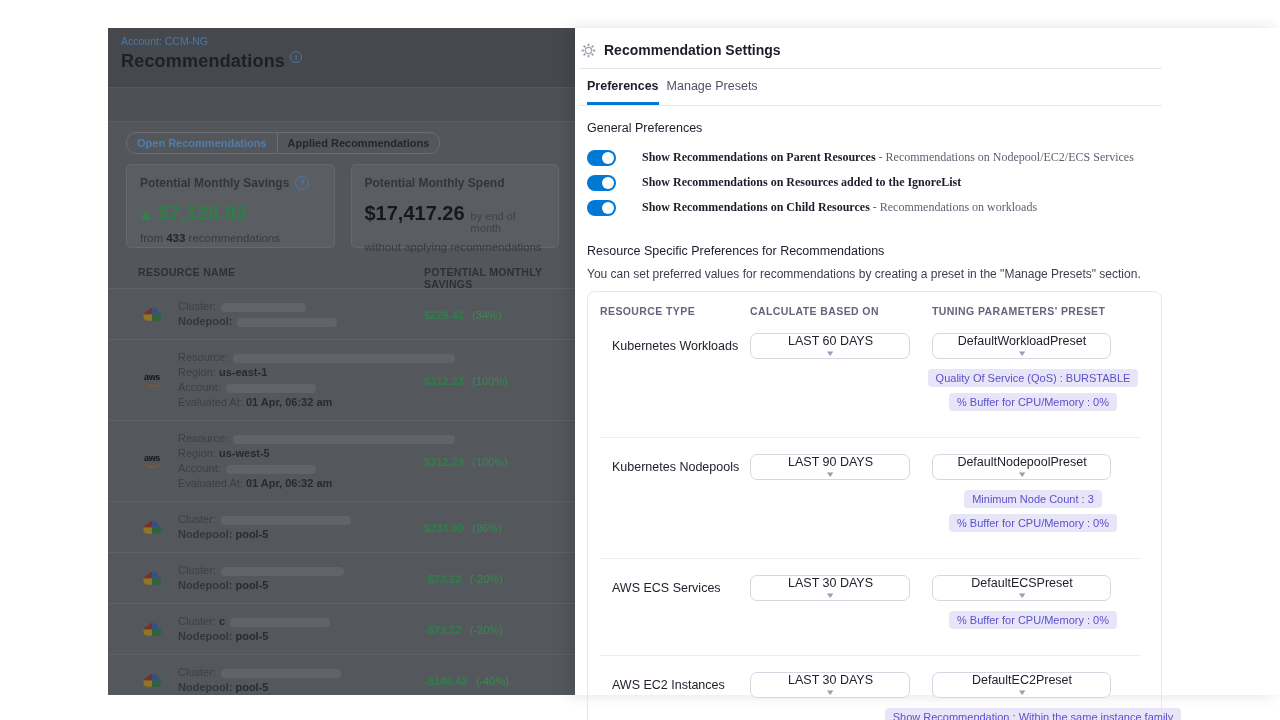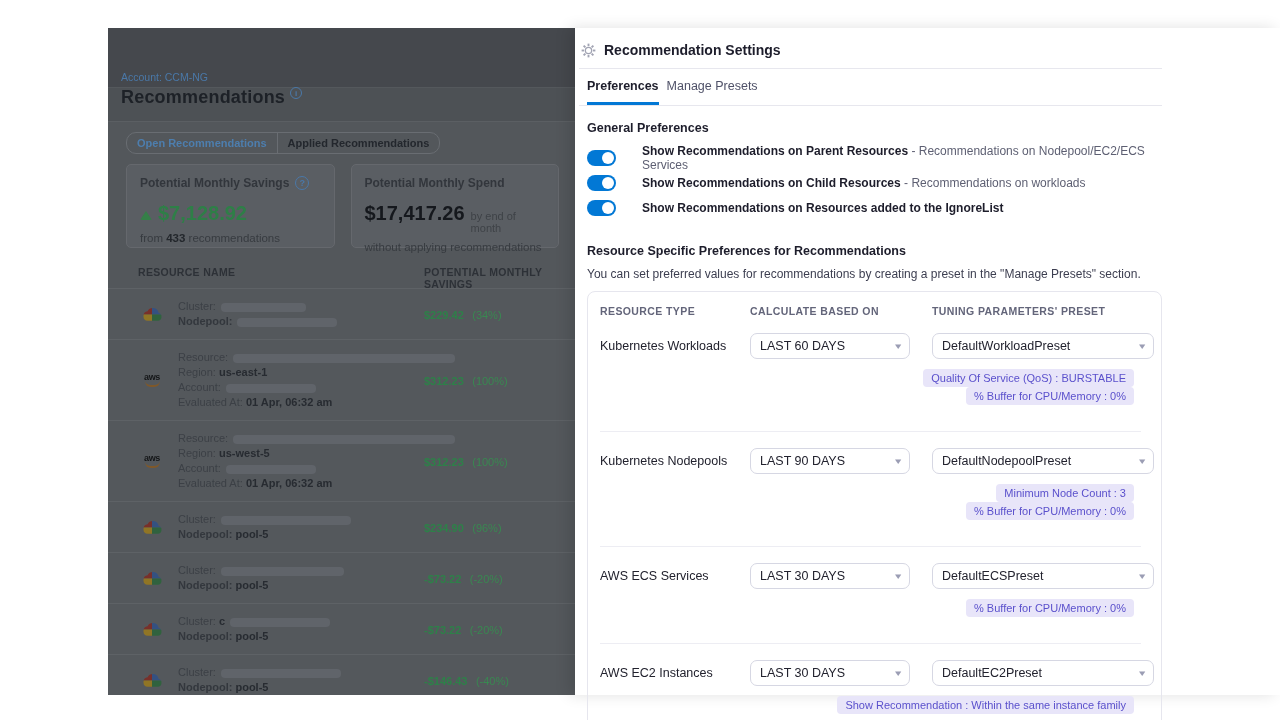--- a/index.html
+++ b/index.html
@@ -2,21 +2,21 @@
 <html><head>
 <meta charset="utf-8">
 <style>
   * { margin:0; padding:0; box-sizing:border-box; }
   html,body { width:1280px; height:720px; background:#ffffff; font-family:"Liberation Sans", sans-serif; overflow:hidden; }
   body { position:relative; }
 
   
   .backdrop { position:absolute; left:108px; top:28px; width:467px; height:667px; background:#53575b; overflow:hidden; }
   .bp-header { height:60px; background:#45484d; border-bottom:1px solid #54585c; padding:7px 0 0 13px; }
-  .bp-account { font-size:10.5px; color:#4a78a8;margin-top:36px; }
+  .bp-account { font-size:10.5px; color:#4a78a8; }
   .bp-title-row { margin-top:4px; display:flex; align-items:flex-start; gap:5px; }
   .bp-title { font-size:18px; font-weight:bold; color:#1d2127; letter-spacing:.2px; }
   .circle-ico { display:inline-flex; align-items:center; justify-content:center; width:12px; height:12px; border:1px solid #4a78a8; border-radius:50%; color:#4a78a8; font-size:8px; font-weight:bold; }
   .circle-ico.q { width:14px; height:14px; font-size:9px; }
   .bp-band { height:34px; background:#4d5155; border-bottom:1px solid #5b5f63; }
   .bp-tabs { display:inline-flex; margin:10px 0 0 18px; border:1px solid #696d72; border-radius:10px; overflow:hidden; }
   .bp-tab { font-size:11px; padding:4px 10px; color:#23272d;font-weight:bold; }
   .bp-tab.active { color:#4d7eae; font-weight:bold; }
   .bp-tab + .bp-tab { border-left:1px solid #696d72; }
   .bp-cards { display:flex; gap:16px; padding:10px 16px 0 18px; }
@@ -49,39 +49,39 @@
   
   .drawer { position:absolute; left:575px; top:28px; width:705px; height:667px; background:#ffffff; box-shadow:-6px 0 14px rgba(0,0,0,.12); padding:14px 0 0 4px; }
   .dw-inner { width:583px; }
   .dw-title-row { display:flex; align-items:center; gap:8px; padding-left:2px; }
   .dw-title { font-size:14px; font-weight:bold; color:#1d1d2b; }
   .gear { width:15px; height:15px; color:#a2a4b3; }
   .dw-divider { border-bottom:1px solid #e7e7ee; margin-top:10px; }
   .dw-tabs { display:flex; gap:8px; padding:10px 2px 0 8px; border-bottom:1px solid #e7e7ee; }
   .dw-tab { font-size:12.5px; padding-bottom:9px; color:#4f5168; cursor:pointer; }
   .dw-tab.active { color:#1d1d2b; font-weight:bold; border-bottom:3px solid #0278d5; }
-  .dw-section-h { font-size:12.5px; font-weight:bold; color:#1d1d2b; margin:15px 0 0 8px; }
-  .toggles { margin:10px 0 0 8px; }
+  .dw-section-h { font-size:12.5px; font-weight:normal; color:#1d1d2b; margin:15px 0 0 8px; }
+  .toggles { margin:10px 0 0 8px;font-family:Liberation Serif, serif; }
   .toggle-row { display:flex; align-items:center; height:25px; }
   .switch { position:relative; width:29px; height:16px; border-radius:9px; background:#0278d5; flex:0 0 29px; cursor:pointer; }
   .switch::after { content:""; position:absolute; right:2px; top:2px; width:12px; height:12px; border-radius:50%; background:#ffffff; }
   .toggle-text { margin-left:26px; font-size:12px; }
   .toggle-label { font-weight:bold; color:#1d1d2b; }
   .toggle-desc { color:#5d5f72; }
   .dw-desc { font-size:12px; color:#3c3e50; margin:9px 0 0 8px; }
   .res-card { margin:10px 0 0 8px; width:575px; border:1px solid #e6e6ee; border-radius:8px; padding:13px 20px 6px 12px; }
   .res-grid { display:grid; grid-template-columns:150px 182px 202px; }
   .res-h { font-size:10.5px; font-weight:bold; color:#63657a; letter-spacing:.4px; }
   .res-row { display:grid; grid-template-columns:150px 182px 202px; padding:16px 0 14px 0; border-top:1px solid #ededf3; margin-top:12px; }
   .res-row.first { border-top:none; margin-top:0; }
-  .res-type { font-size:12.5px; color:#22222e; padding-top:6px; }
-  .select { width:160px; height:26px; border:1px solid #d6d7e3; border-radius:7px; background:#fff; display:flex; align-items:center; justify-content:space-between; padding:0 8px 0 9px; font-size:12.5px; color:#22222e; cursor:pointer; }
-  .select.wide { width:222px; }
+  .res-type { font-size:12.5px; color:#22222e; padding-top:6px;margin-left:12px; }
+  .select { width:160px; height:26px; border:1px solid #d6d7e3; border-radius:7px; background:#fff; display:flex; align-items:center; justify-content:space-between; padding:0 8px 0 9px; font-size:12.5px; color:#22222e; cursor:pointer;flex-direction:column; }
+  .select.wide { width:179px; }
   .chev { font-size:9px; color:#9b9db4; transform:scaleX(1.4); }
-  .badges { display:flex; flex-direction:column; align-items:flex-end; margin-top:10px; }
+  .badges { display:flex; flex-direction:column; align-items:center; gap:6px; margin-top:10px; }
   .badge { background:#e8e5f9; color:#5a50cc; font-size:11px; padding:3px 8px; border-radius:4px; white-space:nowrap; }
 </style>
 </head>
 <body>
 
 <div class="backdrop">
   <div class="bp-header">
     <div class="bp-account">Account: CCM-NG</div>
     <div class="bp-title-row">
       <span class="bp-title">Recommendations</span>
@@ -316,29 +316,29 @@
         <div class="toggle-row">
     <span class="switch"></span>
     <span class="toggle-text">
       <span class="toggle-label">Show Recommendations on Parent Resources</span>
       <span class="toggle-desc"> - Recommendations on Nodepool/EC2/ECS Services</span>
     </span>
   </div>
         <div class="toggle-row">
     <span class="switch"></span>
     <span class="toggle-text">
-      <span class="toggle-label">Show Recommendations on Child Resources</span>
-      <span class="toggle-desc"> - Recommendations on workloads</span>
+      <span class="toggle-label">Show Recommendations on Resources added to the IgnoreList</span>
+      
     </span>
   </div>
         <div class="toggle-row">
     <span class="switch"></span>
     <span class="toggle-text">
-      <span class="toggle-label">Show Recommendations on Resources added to the IgnoreList</span>
-      
+      <span class="toggle-label">Show Recommendations on Child Resources</span>
+      <span class="toggle-desc"> - Recommendations on workloads</span>
     </span>
   </div>
       </div>
 
     <div class="dw-section-h" style="margin-top:24px;">Resource Specific Preferences for Recommendations</div>
     <div class="dw-desc">You can set preferred values for recommendations by creating a preset in the "Manage Presets" section.</div>
 
     <div class="res-card">
       <div class="res-grid">
         <span class="res-h">RESOURCE TYPE</span>

